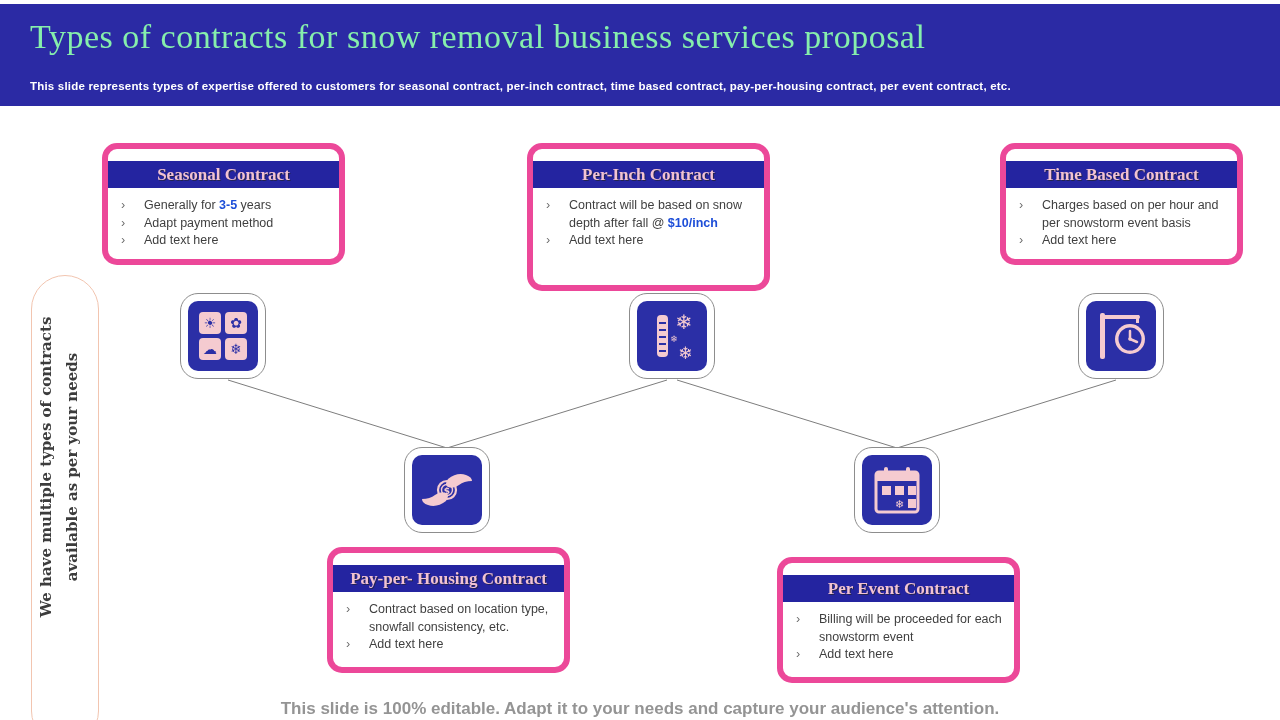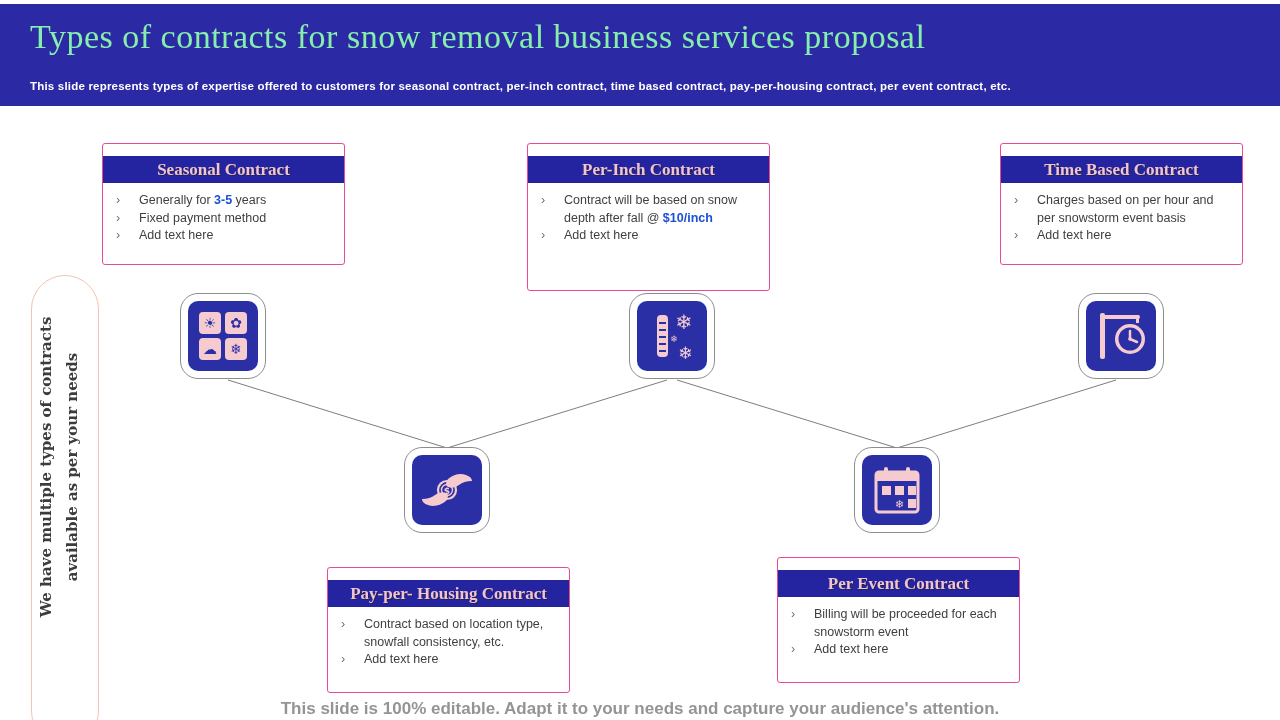--- a/index.html
+++ b/index.html
@@ -11,22 +11,22 @@
   .title{position:absolute;left:30px;top:14px;width:1200px;
          font-family:"Liberation Serif",serif;font-size:34px;font-weight:normal;
          color:#86efac;letter-spacing:.5px;white-space:nowrap;}
   .subtitle{position:absolute;left:30px;top:76px;width:1200px;
             font-size:11.5px;font-weight:bold;color:#ffffff;letter-spacing:.2px;}
 
   
   .lines{position:absolute;left:0;top:0;width:1280px;height:720px;pointer-events:none;}
 
   
-  .card{position:absolute;width:243px;background:#ffffff;border:1px solid #ec4899;
-        border-radius:3px;overflow:hidden;box-sizing:border-box;}
+  .card{position:absolute;width:243px;background:#ffffff;border:6px solid #ec4899;
+        border-radius:15px;overflow:hidden;box-sizing:border-box;}
   .card-band{margin-top:12px;height:27px;background:#2424a0;display:flex;
              align-items:center;justify-content:center;}
   .card-band .ct{font-family:"Liberation Serif",serif;font-weight:bold;font-size:17px;
                  color:#f2c3d2;text-shadow:1px 1px 0 rgba(35,35,35,.65);white-space:nowrap;}
   ul.bullets{list-style:none;margin:9px 0 0 0;padding:0 8px 0 13px;}
   ul.bullets li{display:flex;font-size:12.5px;line-height:17.5px;color:#3f3f3f;}
   ul.bullets .chev{width:23px;flex:0 0 23px;color:#6a6a6a;}
   ul.bullets .btext b{color:#1d4ed8;}
 
   
@@ -73,21 +73,21 @@
     <div class="card-band">
       <span class="ct">Seasonal Contract</span>
     </div>
     <ul class="bullets">
         <li>
           <span class="chev">›</span>
           <span class="btext"><span>Generally for </span><b>3-5</b><span> years</span></span>
         </li>
         <li>
           <span class="chev">›</span>
-          <span class="btext"><span>Fixed payment method</span></span>
+          <span class="btext"><span>Adapt payment method</span></span>
         </li>
         <li>
           <span class="chev">›</span>
           <span class="btext"><span>Add text here</span></span>
         </li>
       </ul>
   </div>
 
   <div class="card" style="left:527px;top:143px;height:148px;">
     <div class="card-band">
@@ -114,21 +114,21 @@
           <span class="chev">›</span>
           <span class="btext"><span>Charges based on per hour and per snowstorm event basis</span></span>
         </li>
         <li>
           <span class="chev">›</span>
           <span class="btext"><span>Add text here</span></span>
         </li>
       </ul>
   </div>
 
-  <div class="card" style="left:327px;top:567px;height:126px;">
+  <div class="card" style="left:327px;top:547px;height:126px;">
     <div class="card-band">
       <span class="ct">Pay-per- Housing Contract</span>
     </div>
     <ul class="bullets">
         <li>
           <span class="chev">›</span>
           <span class="btext"><span>Contract based on location type, snowfall consistency, etc.</span></span>
         </li>
         <li>
           <span class="chev">›</span>

